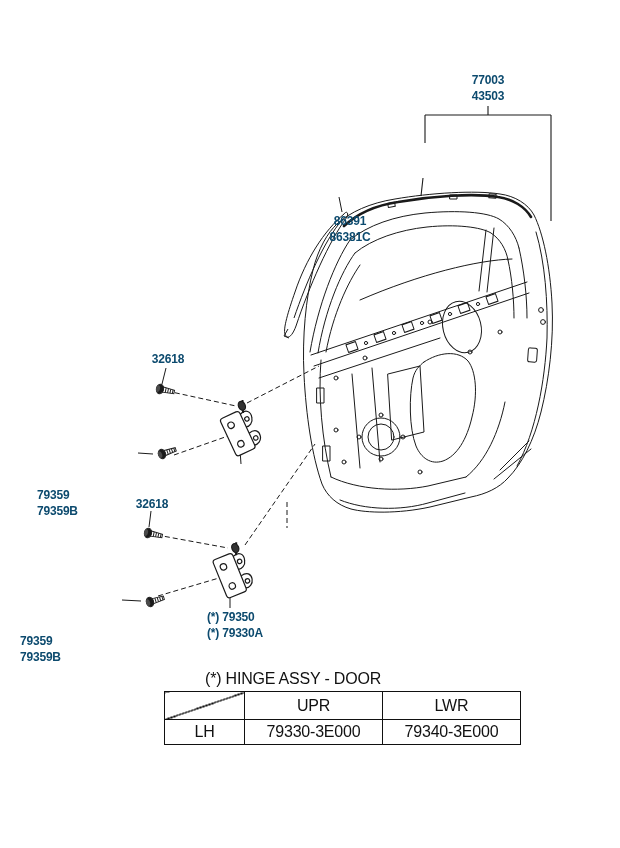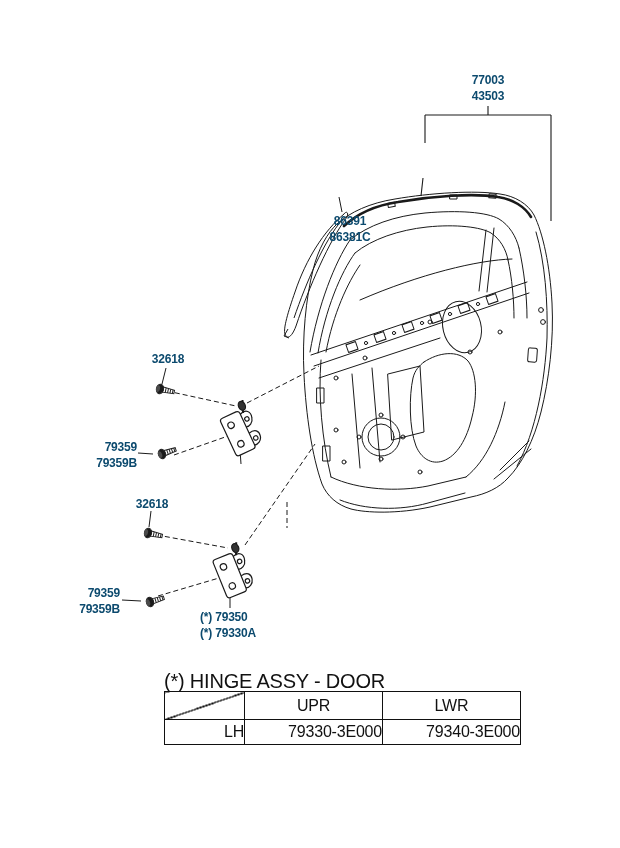--- a/index.html
+++ b/index.html
@@ -6,33 +6,33 @@
   .canvas{
     position:relative;width:620px;height:848px;background:#fff;overflow:hidden;
     font-family:"Liberation Sans", sans-serif;color:#111;
   }
   .art{position:absolute;left:0;top:0;}
   .lbl{
     position:absolute;font-size:12px;line-height:15.5px;color:#0c4a6e;
     white-space:pre;letter-spacing:-0.2px;font-weight:bold;
   }
   .ctr{text-align:center;}
-  .rgt{text-align:right;}
-  .note{position:absolute;font-size:20px;color:#111;letter-spacing:-0.2px;}
+  .rgt{margin-top:48px;}
+  .note{position:absolute;font-size:16px;color:#111;letter-spacing:-0.2px;margin-left:41px;}
   table.hinge{
     position:absolute;left:164px;top:691px;width:353px;
     border-collapse:collapse;table-layout:fixed;
   }
   table.hinge td,table.hinge th{
     border:1.5px solid #111;font-size:16px;font-weight:normal;
     text-align:center;vertical-align:middle;padding:0;color:#111;
     letter-spacing:-0.2px;
   }
   table.hinge tr.hdr td, table.hinge tr.hdr th{height:27px;}
-  table.hinge tr.r1 td{height:24px;text-align:right;}
+  table.hinge tr.r1 td{height:24px;}
   table.hinge tr.r2 td{height:23px;}
   td.corner{
     background:linear-gradient(to bottom right,
       #fff 48.6%, #111 48.6%, #111 51.4%, #fff 51.4%);
   }
   .c0{width:79px;} .c1{width:137px;margin-top:42px;} .c2{width:137px;}
 </style>
 </head>
 <body>
 
@@ -183,21 +183,21 @@
 
   <div class="lbl ctr" style="left:118px;top:352px;width:100px;"><span>32618</span></div>
 
   <div class="lbl rgt" style="left:37px;top:440px;width:100px;"><span>79359</span><br><span>79359B</span></div>
 
 
   <div class="lbl ctr" style="left:102px;top:497px;width:100px;"><span>32618</span></div>
 
   <div class="lbl rgt" style="left:20px;top:586px;width:100px;"><span>79359</span><br><span>79359B</span></div>
 
-  <div class="lbl" style="left:200px;top:610px;"><span>(*) 79350</span><br><span>(*) 79330A</span></div>
+  <div class="lbl" style="left:207px;top:610px;"><span>(*) 79350</span><br><span>(*) 79330A</span></div>
 
   <div class="note" style="left:164px;top:670px;">(*) HINGE ASSY - DOOR</div>
 
   <table class="hinge">
     <tbody>
         <tr class="hdr">
       <td class="c0 corner"></td>
       <th class="c1">UPR</th>
       <th class="c2">LWR</th>
     </tr>

